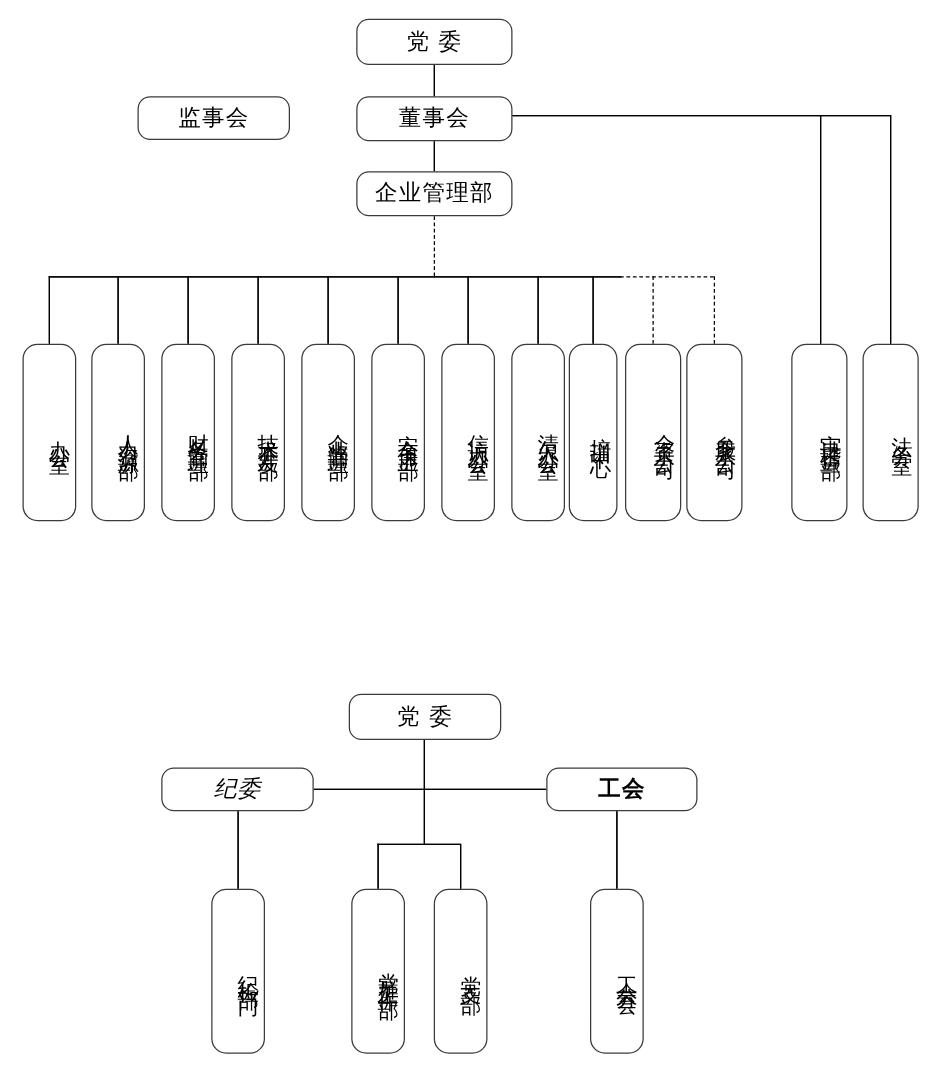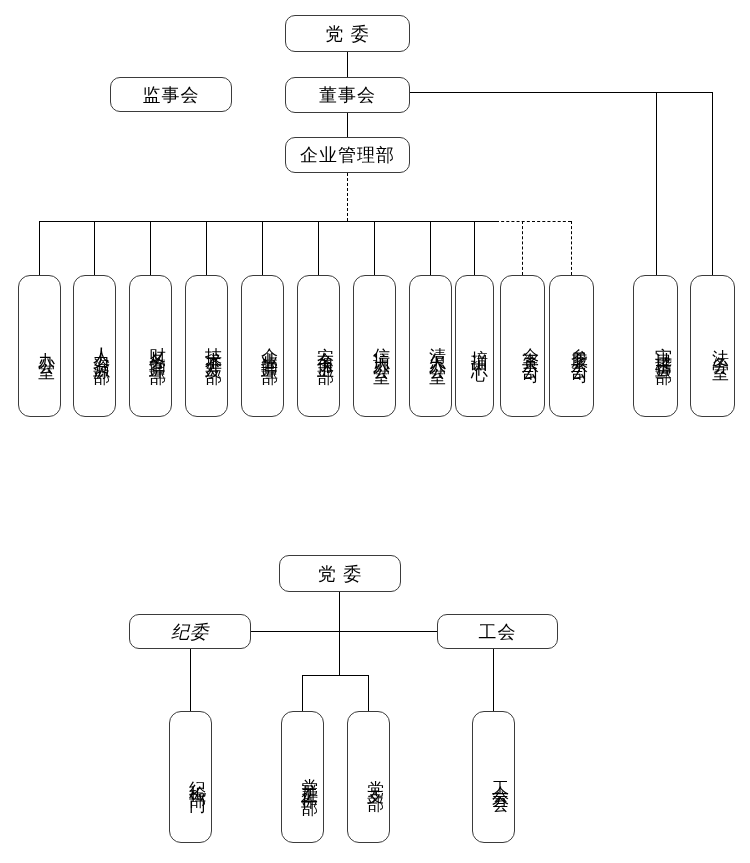--- a/index.html
+++ b/index.html
@@ -175,21 +175,21 @@
   </div>
 
   <div class="ln v" style="left:339px; top:592px; height:83px;"></div>
 
   <div class="ln h" style="left:251px; top:631px; width:186px;"></div>
 
   <div class="node wide" style="left:129px; top:614px; width:122px; height:35px;font-style:italic;">
     <span class="lbl">纪委</span>
   </div>
 
-  <div class="node wide" style="left:437px; top:614px; width:121px; height:35px;">
+  <div class="node wide" style="left:437px; top:614px; width:121px; height:35px;font-weight:bold;">
     <span class="lbl">工会</span>
   </div>
 
   <div class="ln v" style="left:190px; top:649px; height:62px;"></div>
 
   <div class="ln v" style="left:493px; top:649px; height:62px;"></div>
 
   <div class="ln h" style="left:302px; top:675px; width:66px;"></div>
   <div class="ln v" style="left:302px; top:675px; height:36px;"></div>
   <div class="ln v" style="left:368px; top:675px; height:36px;"></div>

